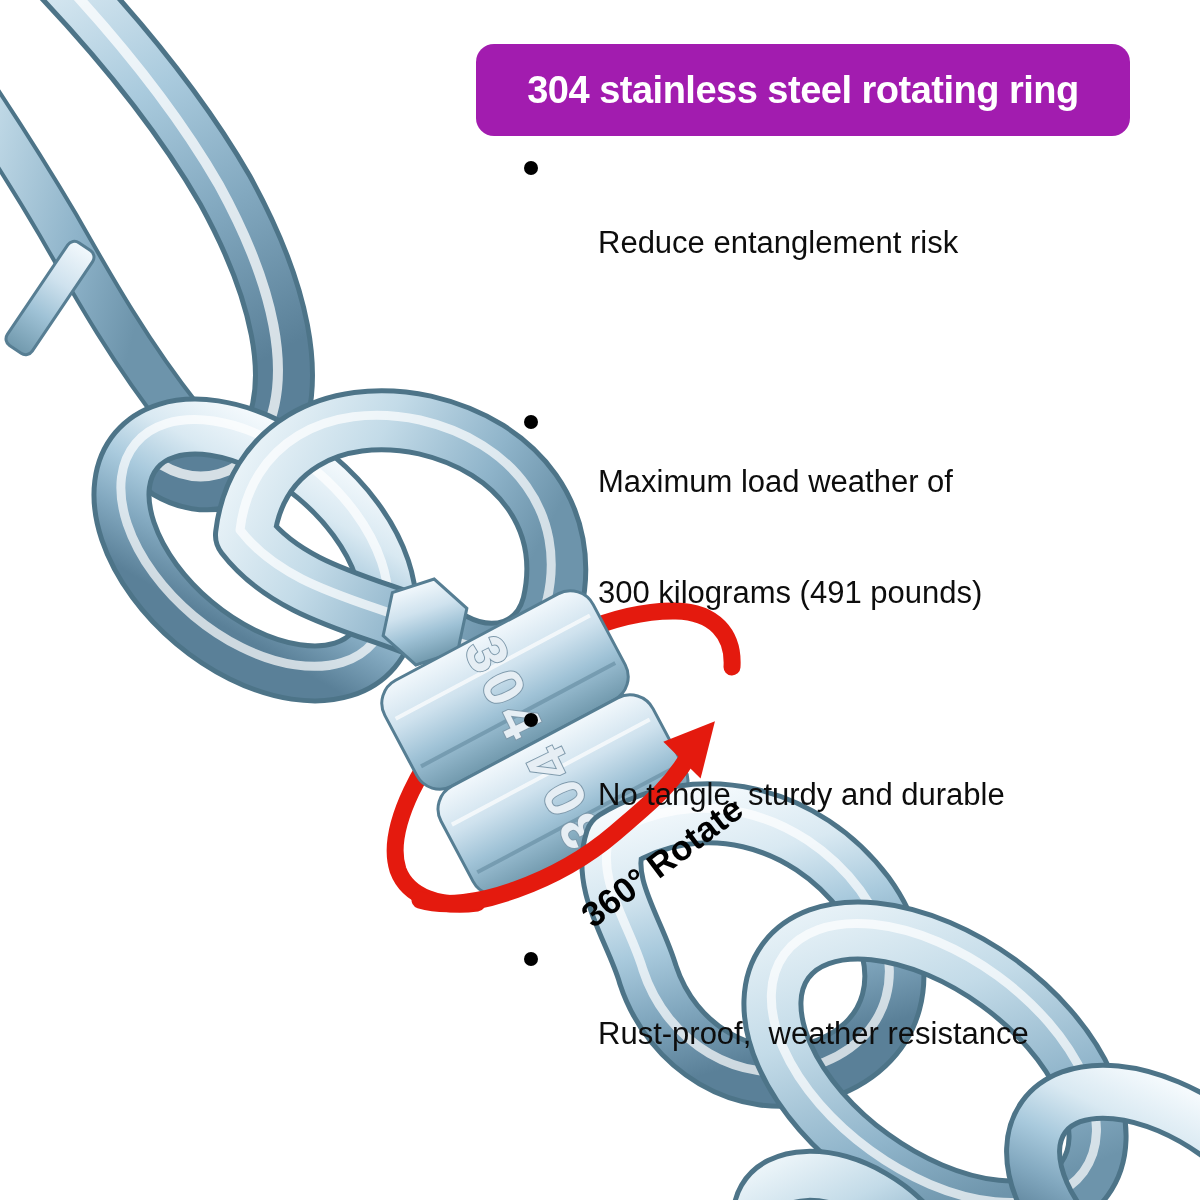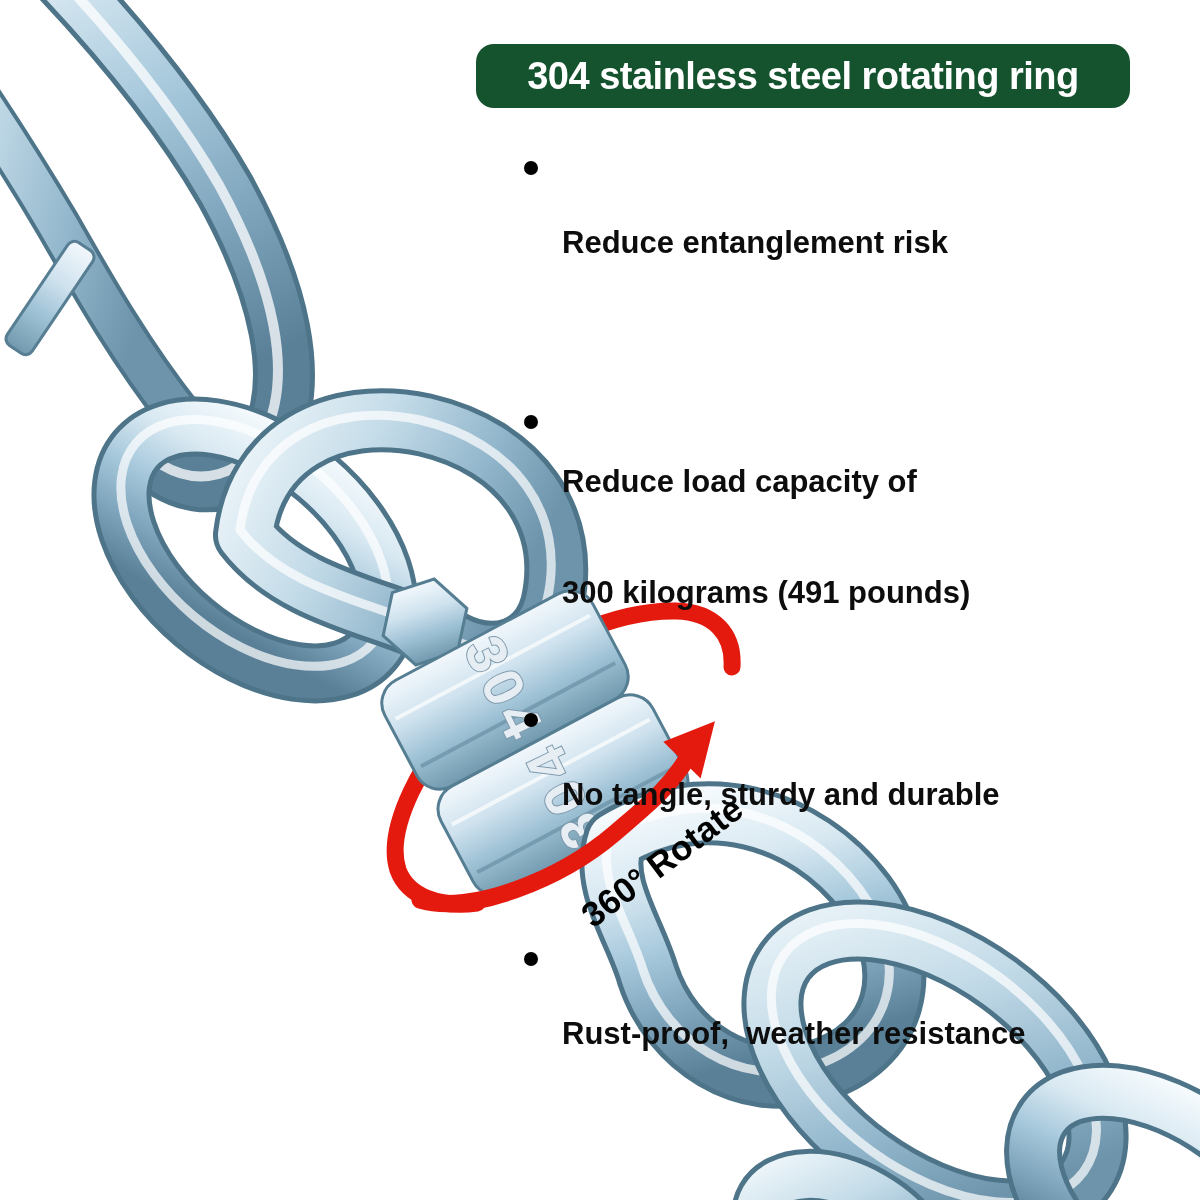--- a/index.html
+++ b/index.html
@@ -2,32 +2,32 @@
 <html><head>
 <meta charset="utf-8">
 <style>
   html,body{margin:0;padding:0;}
   body{
     width:1200px;height:1200px;position:relative;background:#ffffff;
     font-family:"Liberation Sans",sans-serif;overflow:hidden;
   }
   .stage{position:absolute;left:0;top:0;width:1200px;height:1200px;}
   .banner{
-    position:absolute;left:476px;top:44px;width:654px;height:64px;
-    background:#14532d;border-radius:18px;display:flex;align-items:center;justify-content:center;
+    position:absolute;left:476px;top:44px;width:654px;height:92px;
+    background:#a21caf;border-radius:18px;display:flex;align-items:center;justify-content:center;
     color:#ffffff;font-weight:bold;font-size:38px;letter-spacing:-0.5px;white-space:nowrap;z-index:3;
   }
   .bullets{
     position:absolute;left:524px;top:150px;width:580px;z-index:3;
     display:flex;flex-direction:column;gap:17px;
   }
   .bullet{display:flex;align-items:flex-start;gap:24px;}
   .dot{width:14px;height:14px;border-radius:50%;background:#000;flex:0 0 auto;margin-top:11px;}
   .bullet.two-line .dot{margin-top:26px;}
-  .bullet-text{font-weight:bold;font-size:31px;line-height:37px;color:#0d0d0d;white-space:pre-wrap;}
+  .bullet-text{font-weight:normal;font-size:31px;line-height:37px;color:#0d0d0d;white-space:pre-wrap;margin-left:36px;}
   .b-line{display:block;}
   .b-line:empty{display:none;}
   .rotate-label{
     position:absolute;left:516px;top:842px;width:292px;text-align:center;
     font-weight:bold;font-size:35px;color:#000;transform:rotate(-37deg);z-index:4;white-space:nowrap;
   }
   .stamp{
     font-weight:bold;font-size:56px;letter-spacing:6px;
     fill:#e6eef4;stroke:#7e99ab;stroke-width:2px;paint-order:stroke;
   }
@@ -135,21 +135,21 @@
   <div class="bullet">
     <span class="dot"></span>
     <span class="bullet-text">
       <span class="b-line">Reduce entanglement risk</span>
       
     </span>
   </div>
   <div class="bullet two-line">
     <span class="dot"></span>
     <span class="bullet-text">
-      <span class="b-line">Reduce load capacity of</span>
+      <span class="b-line">Maximum load weather of</span>
       <span class="b-line">300 kilograms (491 pounds)</span>
     </span>
   </div>
   <div class="bullet">
     <span class="dot"></span>
     <span class="bullet-text">
       <span class="b-line">No tangle, sturdy and durable</span>
       
     </span>
   </div>

